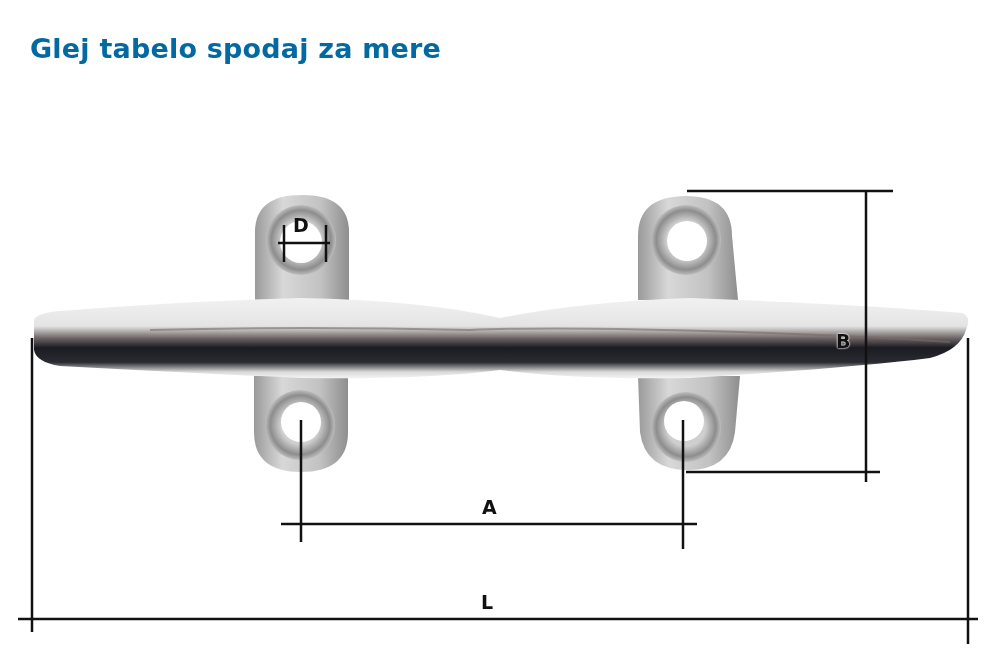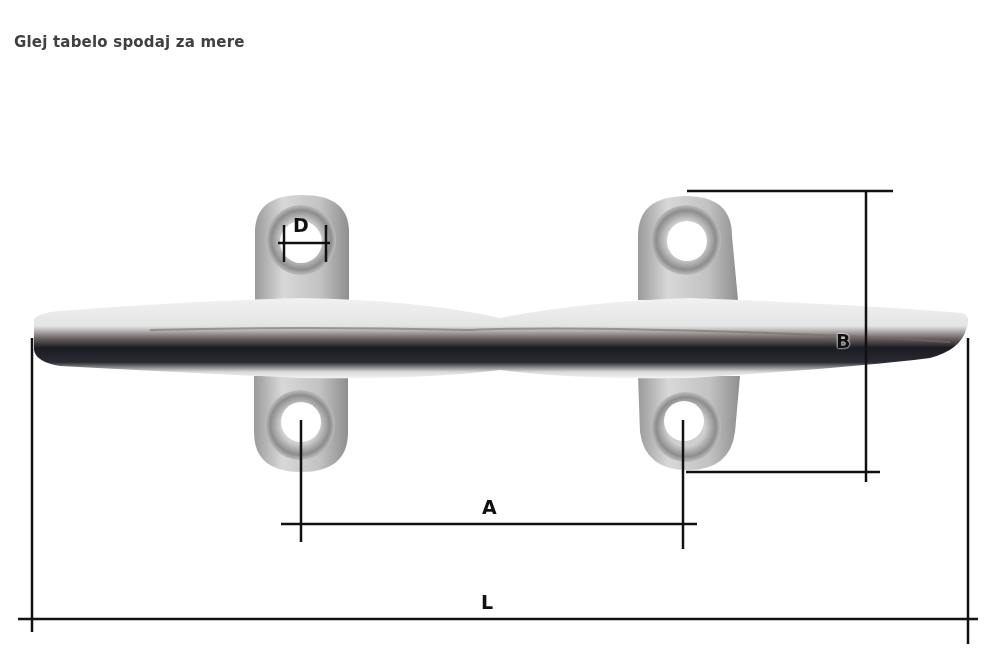--- a/index.html
+++ b/index.html
@@ -1,17 +1,17 @@
 <!DOCTYPE html>
 <html><head>
 <meta charset="utf-8">
 <style>
   html, body { margin:0; padding:0; background:#ffffff; }
   body { width:1000px; height:669px; position:relative; overflow:hidden; font-family:"DejaVu Sans", sans-serif; }
-  .title { position:absolute; left:14px; top:33px; font-size:15px; font-weight:bold; color:#404040; letter-spacing:0.2px; }
+  .title { position:absolute; left:30px; top:33px; font-size:27px; font-weight:bold; color:#0369a1; letter-spacing:0.2px; }
   svg.diagram { position:absolute; left:0; top:0; }
   .lbl { position:absolute; font-weight:bold; color:#111; font-family:"DejaVu Sans", sans-serif; font-size:19px; }
 </style>
 </head>
 <body>
 
 <div class="title">Glej tabelo spodaj za mere</div>
 
 <svg class="diagram" width="1000" height="669" viewBox="0 0 1000 669">
   <defs>

